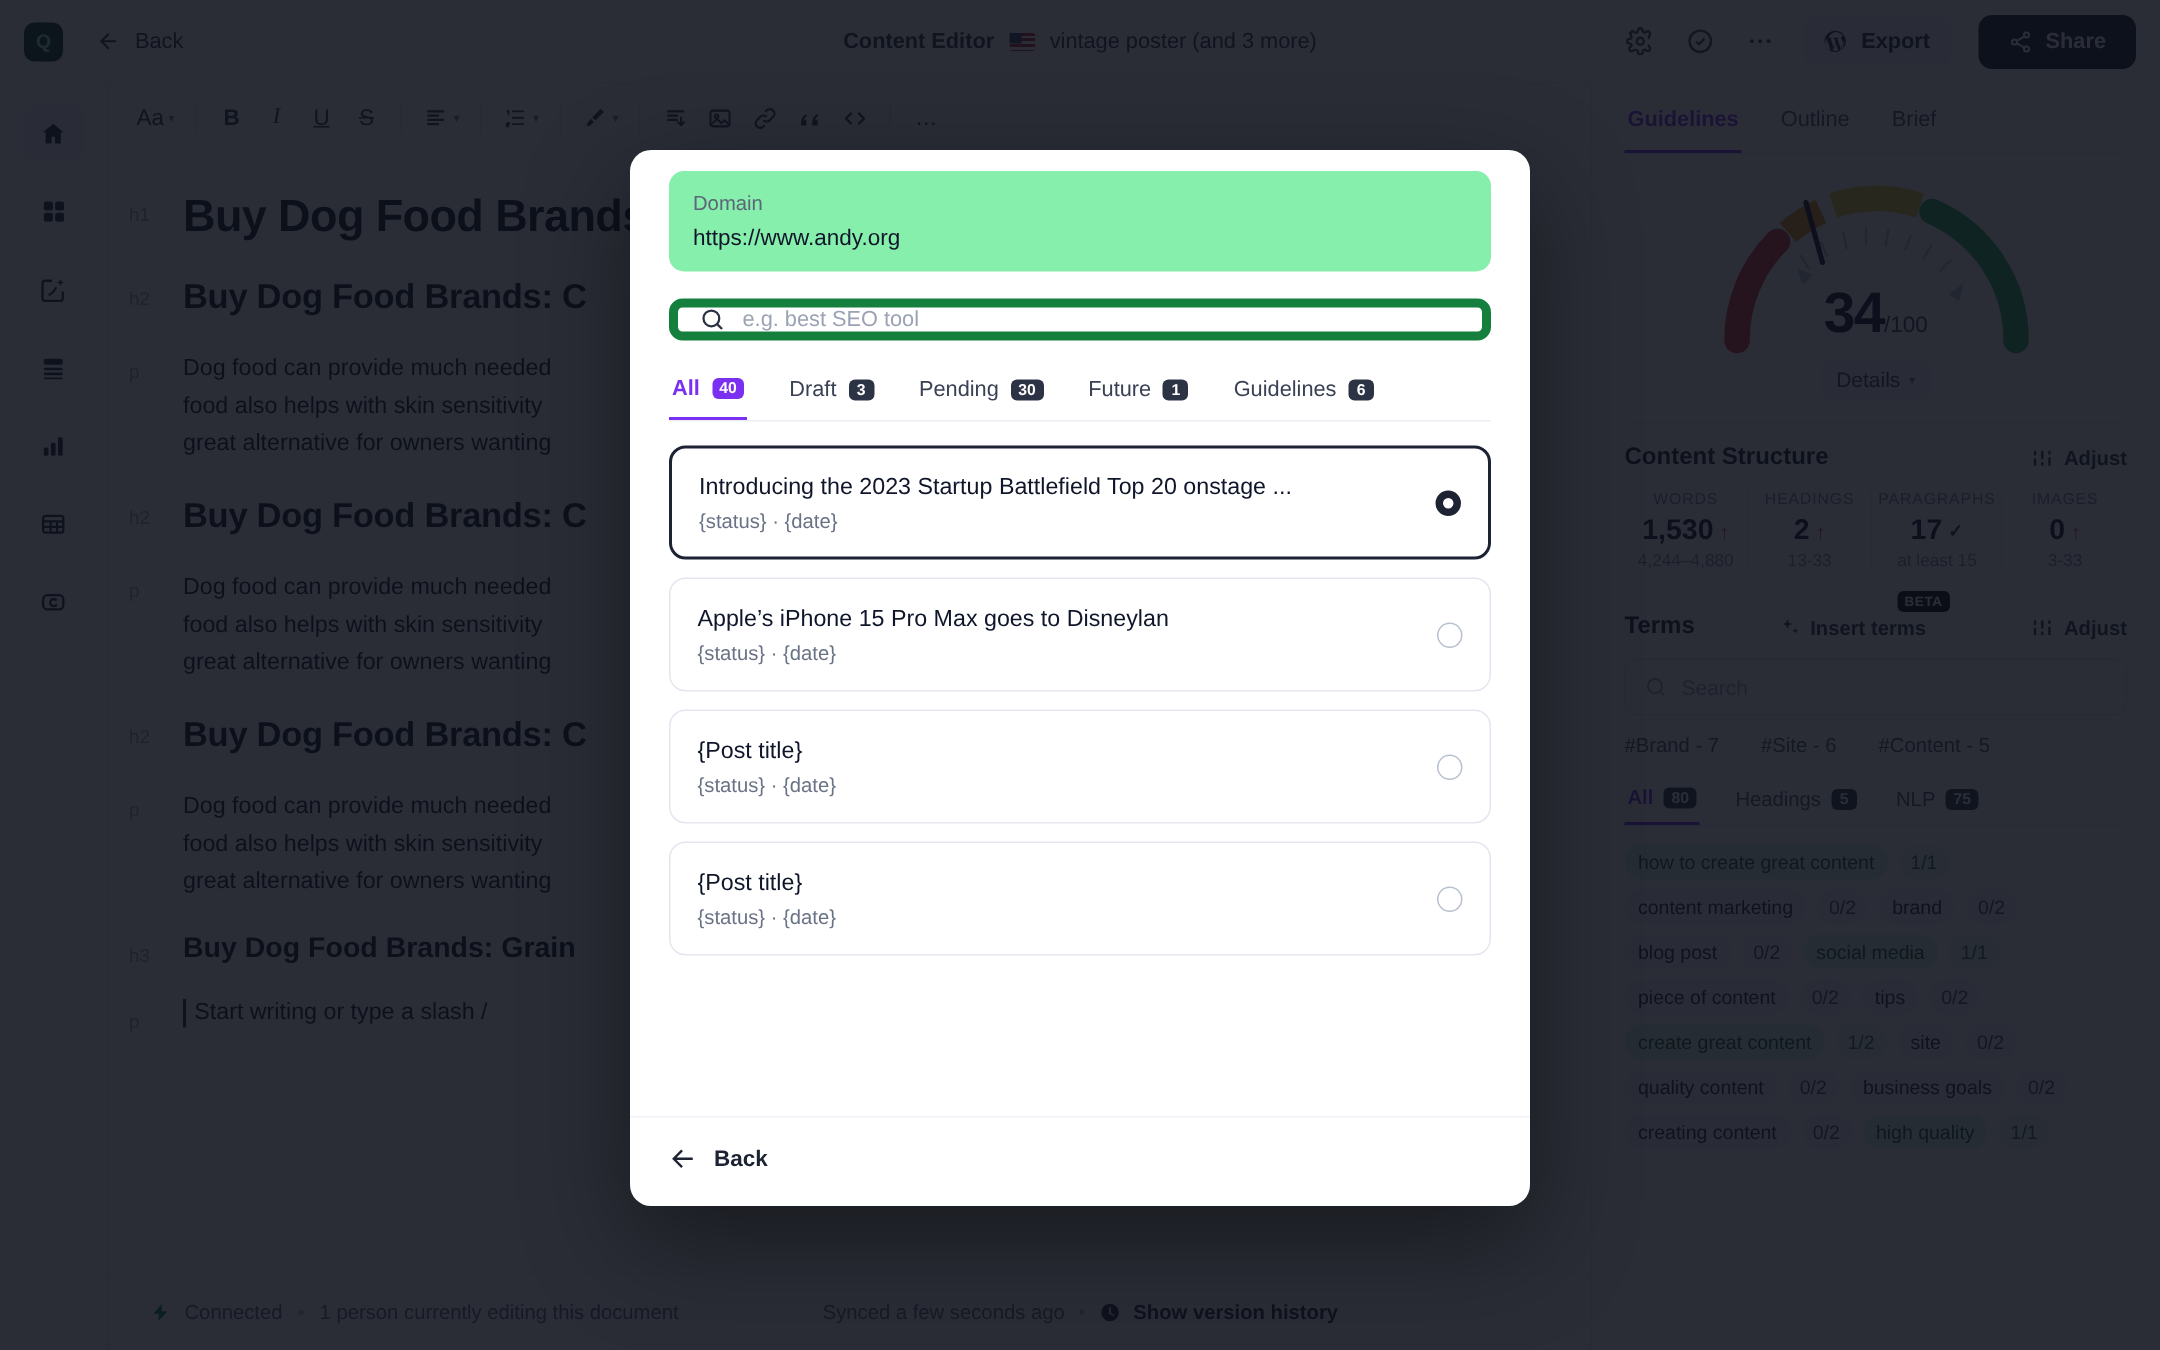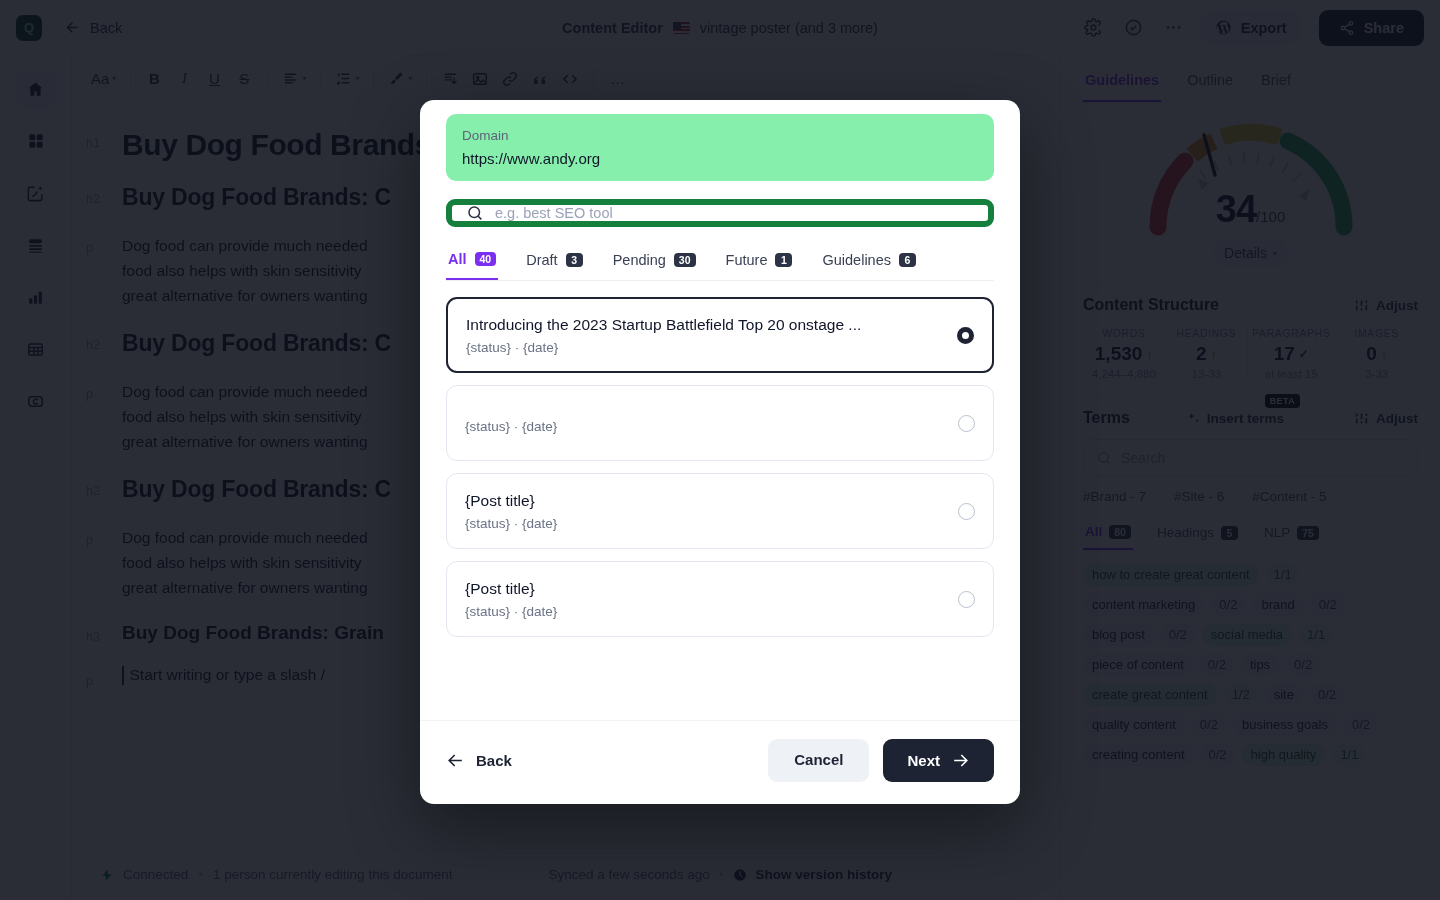--- a/index.html
+++ b/index.html
@@ -654,20 +654,21 @@
       <div class="postlist">
         <div class="post sel">
           <div class="pinfo">
             <div class="ptitle">Introducing the 2023 Startup Battlefield Top 20 onstage ...</div>
             <div class="pmeta">{status} · {date}</div>
           </div>
           <div class="radio on"></div>
         </div>
         <div class="post">
           <div class="pinfo">
+            <div class="ptitle">Apple’s iPhone 15 Pro Max goes to Disneylan</div>
             <div class="pmeta">{status} · {date}</div>
           </div>
           <div class="radio"></div>
         </div>
         <div class="post">
           <div class="pinfo">
             <div class="ptitle">{Post title}</div>
             <div class="pmeta">{status} · {date}</div>
           </div>
           <div class="radio"></div>
@@ -682,25 +683,16 @@
       </div>
     </div>
 
     <div class="modal-foot">
       <div class="back-btn">
         <svg width="19" height="19" viewBox="0 0 24 24" fill="none" stroke="currentColor" stroke-width="2">
             <path d="M20 12H4M11 19l-7-7 7-7"></path>
           </svg>
         <span>Back</span>
       </div>
-      <div class="foot-right">
-        <div class="cancel-btn">Cancel</div>
-        <div class="next-btn">
-          <span>Next</span>
-          <svg width="19" height="19" viewBox="0 0 24 24" fill="none" stroke="currentColor" stroke-width="2">
-              <path d="M4 12h16M13 5l7 7-7 7"></path>
-            </svg>
-        </div>
-      </div>
     </div>
   </div>
 
 </div>
 
 </body></html>

